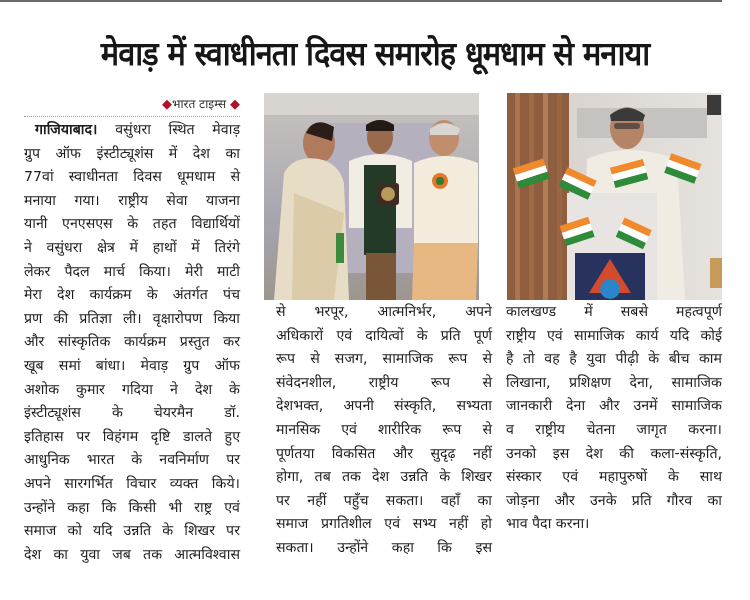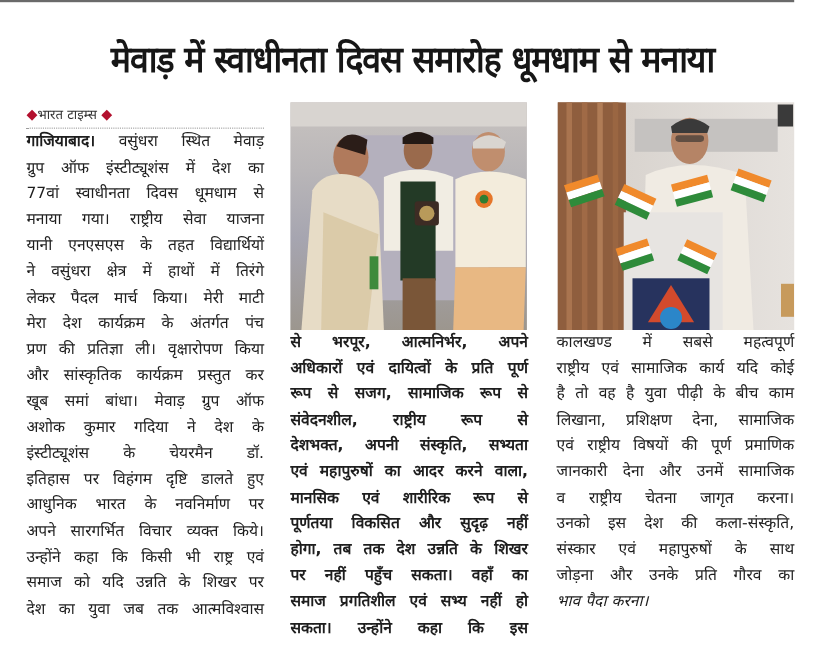--- a/index.html
+++ b/index.html
@@ -1,28 +1,28 @@
 <!DOCTYPE html>
 <html><head>
 <meta charset="utf-8">
 <style>
   html, body { margin: 0; padding: 0; background: #ffffff; }
   body { width: 750px; height: 600px; position: relative; overflow: hidden; font-family: "DejaVu Sans", sans-serif; color: #1a1a1a; }
   .top-rule { position: absolute; left: 0; top: 0; width: 722px; height: 2px; background: #6a6a6a; }
   .headline { position: absolute; left: 0; top: 30px; width: 750px; text-align: center; font-family: "DejaVu Sans", sans-serif; font-weight: bold; font-size: 33px; letter-spacing: -1px; line-height: 48px; color: #161616; transform: scaleX(0.93); transform-origin: center; white-space: nowrap; }
-  .byline { position: absolute; left: 24px; top: 96px; width: 216px; text-align: left; font-size: 12px; color: #333; line-height: 16px; }
+  .byline { position: absolute; left: 24px; top: 96px; width: 216px; text-align: right; font-size: 12px; color: #333; line-height: 16px; }
   .byline .diamond { color: #b3102e; font-size: 13px; }
   .byline-rule { position: absolute; left: 24px; top: 116px; width: 216px; height: 0; border-top: 1px dotted #9a9a9a; }
   .col { position: absolute; font-size: 14.2px; line-height: 23.6px; text-align: justify; color: #1e1e1e; }
   .col .line { display: block; white-space: nowrap; text-align-last: justify; text-align: justify; }
-  .col .line.last { text-align-last: left; font-style: italic; }
+  .col .line.last { text-align-last: left; }
   .col1 { left: 24px; top: 118px; width: 216px; }
-  .col2 { left: 264px; top: 300px; width: 216px; font-weight: bold; }
+  .col2 { left: 276px; top: 300px; width: 216px; }
   .col3 { left: 506px; top: 300px; width: 216px; }
-  .dateline { font-weight: bold; }
+  .dateline { font-weight: bold; margin-left: 11px; }
   .photo { position: absolute; overflow: hidden; }
   .photo1 { left: 264px; top: 93px; width: 215px; height: 207px; background: linear-gradient(180deg, #c8c3c0 0%, #b9b6b8 30%, #a6a5b0 60%, #9c968e 100%); }
   .photo2 { left: 507px; top: 93px; width: 215px; height: 207px; background: linear-gradient(90deg, #8a5a3c 0%, #9c6b48 25%, #d9d4cf 28%, #e6e2de 100%); }
 </style>
 </head>
 <body>
 
 <div class="top-rule"></div>
 
 <h1 class="headline" style="margin:0;">मेवाड़ में स्वाधीनता दिवस समारोह धूमधाम से मनाया</h1>
@@ -83,21 +83,20 @@
     <path d="M150 150 L214 150 L212 207 L148 207 Z" fill="#e8b883"></path>
   </svg>
 </div>
 
 <div class="col col2">
   <span class="line">से भरपूर, आत्मनिर्भर, अपने</span>
   <span class="line">अधिकारों एवं दायित्वों के प्रति पूर्ण</span>
   <span class="line">रूप से सजग, सामाजिक रूप से</span>
   <span class="line">संवेदनशील, राष्ट्रीय रूप से</span>
   <span class="line">देशभक्त, अपनी संस्कृति, सभ्यता</span>
-  <span class="line">एवं महापुरुषों का आदर करने वाला,</span>
   <span class="line">मानसिक एवं शारीरिक रूप से</span>
   <span class="line">पूर्णतया विकसित और सुदृढ़ नहीं</span>
   <span class="line">होगा, तब तक देश उन्नति के शिखर</span>
   <span class="line">पर नहीं पहुँच सकता। वहाँ का</span>
   <span class="line">समाज प्रगतिशील एवं सभ्य नहीं हो</span>
   <span class="line">सकता। उन्होंने कहा कि इस</span>
 </div>
 
 <div class="photo photo2">
   <svg width="215" height="207" viewBox="0 0 215 207">
@@ -153,20 +152,19 @@
     </g>
     <rect x="203" y="165" width="12" height="30" fill="#c79a5c"></rect>
   </svg>
 </div>
 
 <div class="col col3">
   <span class="line">कालखण्ड में सबसे महत्वपूर्ण</span>
   <span class="line">राष्ट्रीय एवं सामाजिक कार्य यदि कोई</span>
   <span class="line">है तो वह है युवा पीढ़ी के बीच काम</span>
   <span class="line">लिखाना, प्रशिक्षण देना, सामाजिक</span>
-  <span class="line">एवं राष्ट्रीय विषयों की पूर्ण प्रमाणिक</span>
   <span class="line">जानकारी देना और उनमें सामाजिक</span>
   <span class="line">व राष्ट्रीय चेतना जागृत करना।</span>
   <span class="line">उनको इस देश की कला-संस्कृति,</span>
   <span class="line">संस्कार एवं महापुरुषों के साथ</span>
   <span class="line">जोड़ना और उनके प्रति गौरव का</span>
   <span class="line last">भाव पैदा करना।</span>
 </div>
 
 </body></html>

